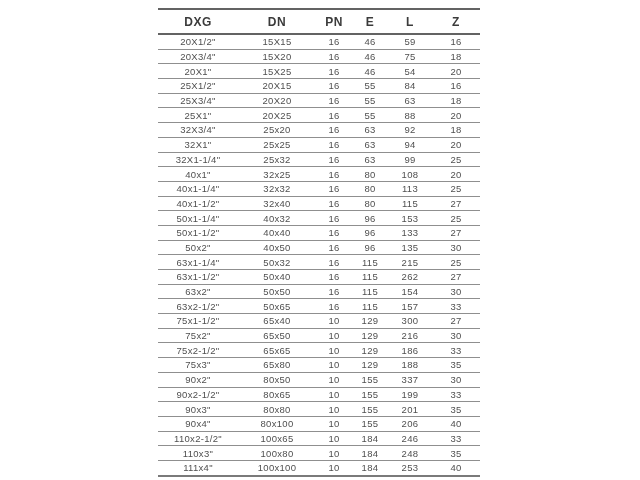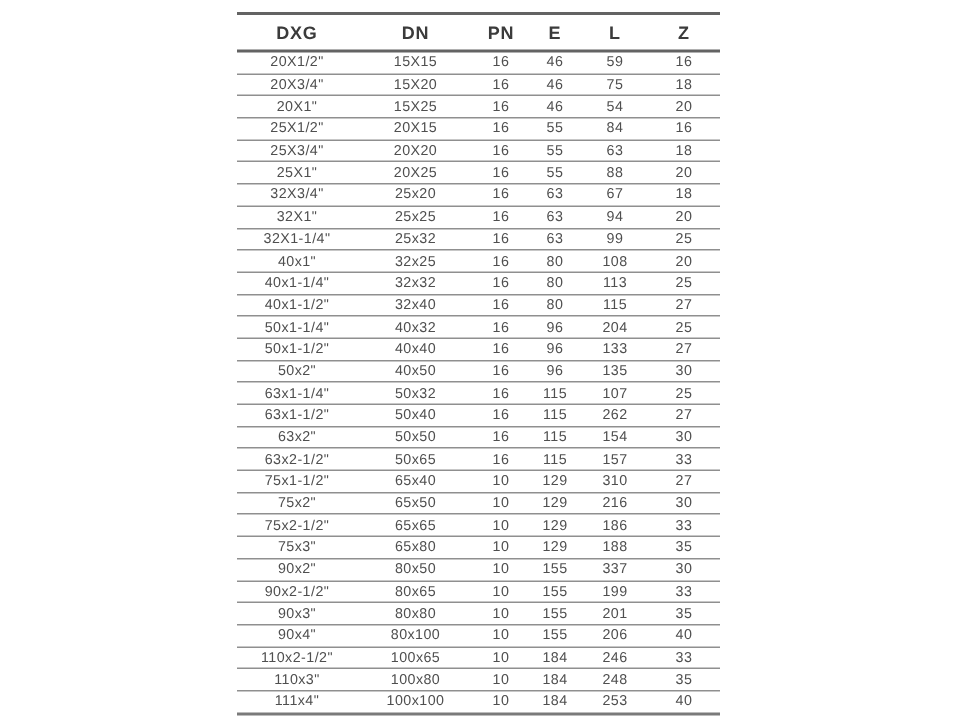--- a/index.html
+++ b/index.html
@@ -127,21 +127,21 @@
           <td>16</td>
           <td>55</td>
           <td>88</td>
           <td>20</td>
         </tr>
         <tr>
           <td>32X3/4"</td>
           <td>25x20</td>
           <td>16</td>
           <td>63</td>
-          <td>67</td>
+          <td>92</td>
           <td>18</td>
         </tr>
         <tr>
           <td>32X1"</td>
           <td>25x25</td>
           <td>16</td>
           <td>63</td>
           <td>94</td>
           <td>20</td>
         </tr>
@@ -175,21 +175,21 @@
           <td>16</td>
           <td>80</td>
           <td>115</td>
           <td>27</td>
         </tr>
         <tr>
           <td>50x1-1/4"</td>
           <td>40x32</td>
           <td>16</td>
           <td>96</td>
-          <td>204</td>
+          <td>153</td>
           <td>25</td>
         </tr>
         <tr>
           <td>50x1-1/2"</td>
           <td>40x40</td>
           <td>16</td>
           <td>96</td>
           <td>133</td>
           <td>27</td>
         </tr>
@@ -199,21 +199,21 @@
           <td>16</td>
           <td>96</td>
           <td>135</td>
           <td>30</td>
         </tr>
         <tr>
           <td>63x1-1/4"</td>
           <td>50x32</td>
           <td>16</td>
           <td>115</td>
-          <td>107</td>
+          <td>215</td>
           <td>25</td>
         </tr>
         <tr>
           <td>63x1-1/2"</td>
           <td>50x40</td>
           <td>16</td>
           <td>115</td>
           <td>262</td>
           <td>27</td>
         </tr>
@@ -231,21 +231,21 @@
           <td>16</td>
           <td>115</td>
           <td>157</td>
           <td>33</td>
         </tr>
         <tr>
           <td>75x1-1/2"</td>
           <td>65x40</td>
           <td>10</td>
           <td>129</td>
-          <td>310</td>
+          <td>300</td>
           <td>27</td>
         </tr>
         <tr>
           <td>75x2"</td>
           <td>65x50</td>
           <td>10</td>
           <td>129</td>
           <td>216</td>
           <td>30</td>
         </tr>

